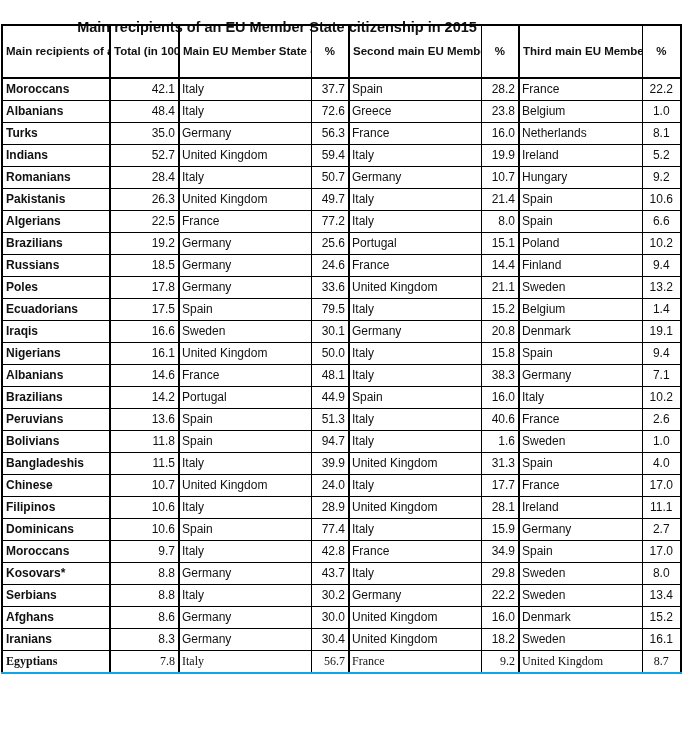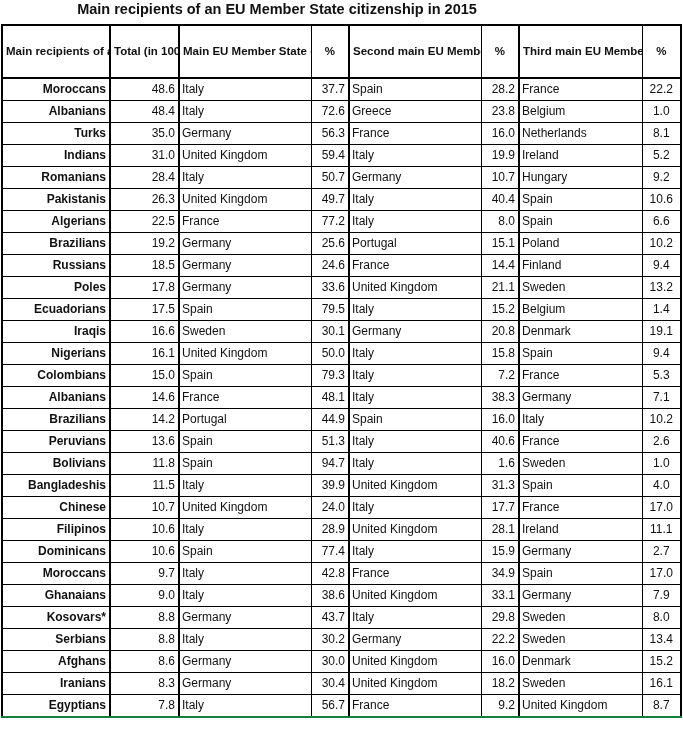--- a/index.html
+++ b/index.html
@@ -1,30 +1,30 @@
 <!DOCTYPE html>
 <html><head>
 <meta charset="utf-8">
 <style>
   html, body { margin: 0; padding: 0; background: #ffffff; }
   body { width: 683px; height: 739px; overflow: hidden; font-family: "Liberation Sans", sans-serif; color: #111; }
-  .title { position: absolute; left: 0; top: 0; width: 554px; text-align: center; font-weight: bold; font-size: 14.5px; line-height: 18px; }
+  .title { position: absolute; left: 0; top: 18px; width: 554px; text-align: center; font-weight: bold; font-size: 14.5px; line-height: 18px; }
   table { position: absolute; left: 1px; top: 24px; border-collapse: collapse; table-layout: fixed; width: 679px; }
   col.c1 { width: 108px; } col.c2 { width: 69px; } col.c3 { width: 132px; } col.c4 { width: 38px; }
   col.c5 { width: 132px; } col.c6 { width: 38px; } col.c7 { width: 123px; } col.c8 { width: 39px; }
   th, td { border: 1px solid #000; font-size: 12px; padding: 0 3px; white-space: nowrap; overflow: hidden; }
   th { font-weight: bold; text-align: center; height: 51px; line-height: 15px; border-bottom: 2px solid #000; font-size: 11.5px; }
   td { height: 21px; line-height: 21px; }
-  td.name { font-weight: bold; text-align: right; }
+  td.name { font-weight: bold; text-align: left; }
   td.num { text-align: right; }
   td.pct3 { text-align: center; }
   td.country { text-align: left; padding-left: 2px; }
   th.first, td.first { border-left: 2px solid #000; }
   .thick-r { border-right: 2px solid #000 !important; }
-  tbody tr:last-child td { border-bottom: 2px solid #15803d; }
+  tbody tr:last-child td { border-bottom: 2px solid #0ea5e9; font-family: Liberation Serif, serif; }
   thead th { border-top: 2px solid #000; }
 </style>
 </head>
 <body>
 
 <div class="title">Main recipients of an EU Member State citizenship in 2015</div>
 
 <table>
   <colgroup>
     <col class="c1">
@@ -44,21 +44,21 @@
       <th class="thick-r">%</th>
       <th>Second main EU Member State granting citizenships</th>
       <th class="thick-r">%</th>
       <th>Third main EU Member State granting citizenships</th>
       <th class="thick-r">%</th>
     </tr>
   </thead>
   <tbody id="tbody">
       <tr>
         <td class="name first thick-r">Moroccans</td>
-        <td class="num thick-r">48.6</td>
+        <td class="num thick-r">42.1</td>
         <td class="country">Italy</td>
         <td class="num thick-r">37.7</td>
         <td class="country">Spain</td>
         <td class="num thick-r">28.2</td>
         <td class="country">France</td>
         <td class="pct3 thick-r">22.2</td>
       </tr>
       <tr>
         <td class="name first thick-r">Albanians</td>
         <td class="num thick-r">48.4</td>
@@ -74,21 +74,21 @@
         <td class="num thick-r">35.0</td>
         <td class="country">Germany</td>
         <td class="num thick-r">56.3</td>
         <td class="country">France</td>
         <td class="num thick-r">16.0</td>
         <td class="country">Netherlands</td>
         <td class="pct3 thick-r">8.1</td>
       </tr>
       <tr>
         <td class="name first thick-r">Indians</td>
-        <td class="num thick-r">31.0</td>
+        <td class="num thick-r">52.7</td>
         <td class="country">United Kingdom</td>
         <td class="num thick-r">59.4</td>
         <td class="country">Italy</td>
         <td class="num thick-r">19.9</td>
         <td class="country">Ireland</td>
         <td class="pct3 thick-r">5.2</td>
       </tr>
       <tr>
         <td class="name first thick-r">Romanians</td>
         <td class="num thick-r">28.4</td>
@@ -98,21 +98,21 @@
         <td class="num thick-r">10.7</td>
         <td class="country">Hungary</td>
         <td class="pct3 thick-r">9.2</td>
       </tr>
       <tr>
         <td class="name first thick-r">Pakistanis</td>
         <td class="num thick-r">26.3</td>
         <td class="country">United Kingdom</td>
         <td class="num thick-r">49.7</td>
         <td class="country">Italy</td>
-        <td class="num thick-r">40.4</td>
+        <td class="num thick-r">21.4</td>
         <td class="country">Spain</td>
         <td class="pct3 thick-r">10.6</td>
       </tr>
       <tr>
         <td class="name first thick-r">Algerians</td>
         <td class="num thick-r">22.5</td>
         <td class="country">France</td>
         <td class="num thick-r">77.2</td>
         <td class="country">Italy</td>
         <td class="num thick-r">8.0</td>
@@ -173,30 +173,20 @@
         <td class="name first thick-r">Nigerians</td>
         <td class="num thick-r">16.1</td>
         <td class="country">United Kingdom</td>
         <td class="num thick-r">50.0</td>
         <td class="country">Italy</td>
         <td class="num thick-r">15.8</td>
         <td class="country">Spain</td>
         <td class="pct3 thick-r">9.4</td>
       </tr>
       <tr>
-        <td class="name first thick-r">Colombians</td>
-        <td class="num thick-r">15.0</td>
-        <td class="country">Spain</td>
-        <td class="num thick-r">79.3</td>
-        <td class="country">Italy</td>
-        <td class="num thick-r">7.2</td>
-        <td class="country">France</td>
-        <td class="pct3 thick-r">5.3</td>
-      </tr>
-      <tr>
         <td class="name first thick-r">Albanians</td>
         <td class="num thick-r">14.6</td>
         <td class="country">France</td>
         <td class="num thick-r">48.1</td>
         <td class="country">Italy</td>
         <td class="num thick-r">38.3</td>
         <td class="country">Germany</td>
         <td class="pct3 thick-r">7.1</td>
       </tr>
       <tr>
@@ -273,30 +263,20 @@
         <td class="name first thick-r">Moroccans</td>
         <td class="num thick-r">9.7</td>
         <td class="country">Italy</td>
         <td class="num thick-r">42.8</td>
         <td class="country">France</td>
         <td class="num thick-r">34.9</td>
         <td class="country">Spain</td>
         <td class="pct3 thick-r">17.0</td>
       </tr>
       <tr>
-        <td class="name first thick-r">Ghanaians</td>
-        <td class="num thick-r">9.0</td>
-        <td class="country">Italy</td>
-        <td class="num thick-r">38.6</td>
-        <td class="country">United Kingdom</td>
-        <td class="num thick-r">33.1</td>
-        <td class="country">Germany</td>
-        <td class="pct3 thick-r">7.9</td>
-      </tr>
-      <tr>
         <td class="name first thick-r">Kosovars*</td>
         <td class="num thick-r">8.8</td>
         <td class="country">Germany</td>
         <td class="num thick-r">43.7</td>
         <td class="country">Italy</td>
         <td class="num thick-r">29.8</td>
         <td class="country">Sweden</td>
         <td class="pct3 thick-r">8.0</td>
       </tr>
       <tr>

